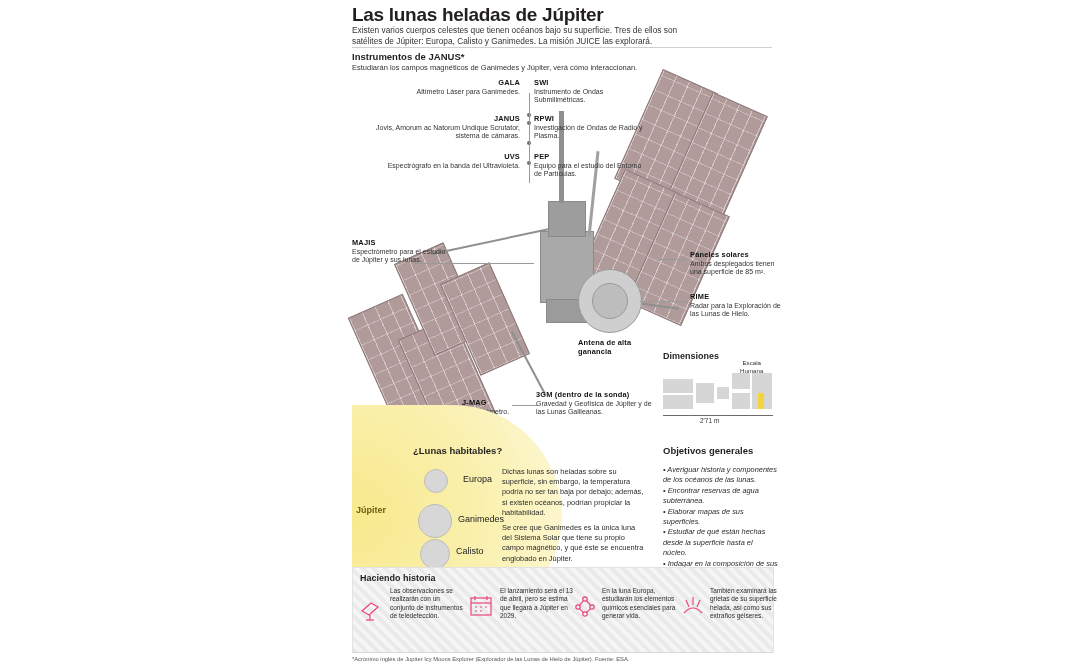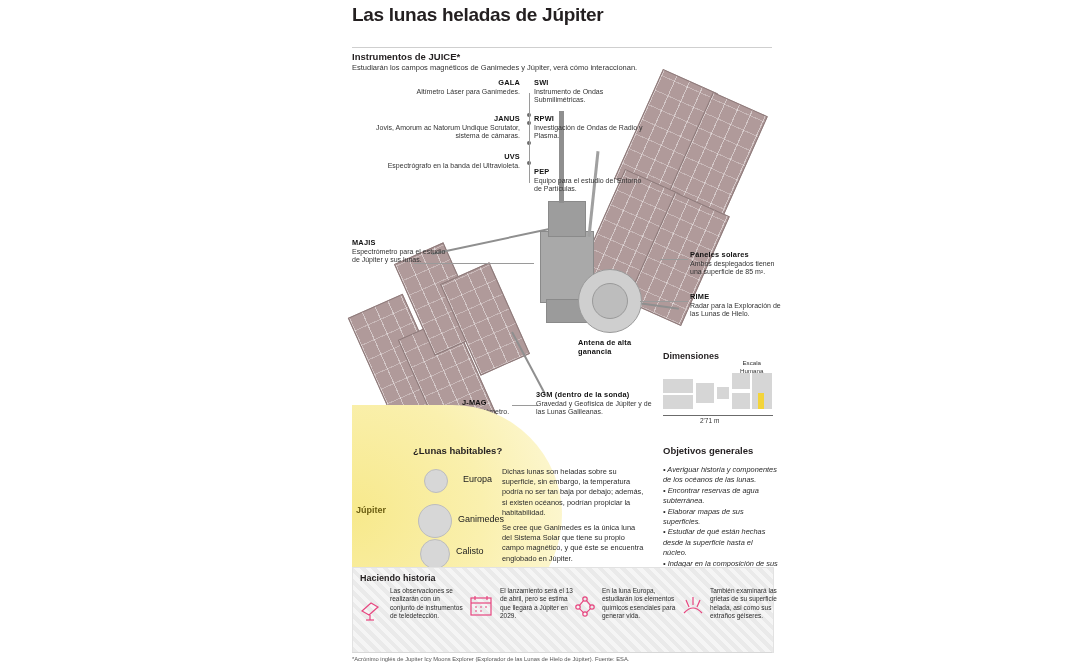--- a/index.html
+++ b/index.html
@@ -59,22 +59,23 @@
   .hist-ico{position:absolute;top:588px;width:26px;height:26px;}
   .foot{position:absolute;left:352px;top:655px;font-size:5.8px;color:#555;}
   .rule-bot{position:absolute;left:352px;top:651px;width:420px;height:1px;background:#d8d8d8;}
 </style>
 </head>
 <body>
 
 <div class="page">
 
   <div class="title">Las lunas heladas de Júpiter</div>
+  <div class="subtitle">Existen varios cuerpos celestes que tienen océanos bajo su superficie. Tres de ellos son satélites de Júpiter: Europa, Calisto y Ganimedes. La misión JUICE las explorará.</div>
   <div class="rule-top"></div>
-  <div class="sect-h">Instrumentos de JUICE*</div>
+  <div class="sect-h">Instrumentos de JANUS*</div>
   <div class="sect-sub">Estudiarán los campos magnéticos de Ganimedes y Júpiter, verá cómo interaccionan.</div>
 
   <div class="panel" style="left:636px;top:75px;width:58px;height:118px;transform:rotate(24deg);">
       <div class="grid"></div>
     </div>
   <div class="panel" style="left:686px;top:98px;width:58px;height:118px;transform:rotate(24deg);">
       <div class="grid"></div>
     </div>
   <div class="panel" style="left:598px;top:175px;width:58px;height:118px;transform:rotate(24deg);">
       <div class="grid"></div>
@@ -131,21 +132,21 @@
     <span>Jovis, Amorum ac Natorum Undique Scrutator, sistema de cámaras.</span>
   </div>
   <div class="lbl" style="left:534px;top:114px;width:110px;">
     <b>RPWI</b>
     <span>Investigación de Ondas de Radio y Plasma.</span>
   </div>
   <div class="lbl r" style="left:360px;top:152px;width:160px;">
     <b>UVS</b>
     <span>Espectrógrafo en la banda del Ultravioleta.</span>
   </div>
-  <div class="lbl" style="left:534px;top:152px;width:110px;margin-top:15px;">
+  <div class="lbl" style="left:534px;top:152px;width:110px;">
     <b>PEP</b>
     <span>Equipo para el estudio del Entorno de Partículas.</span>
   </div>
   <div class="lbl" style="left:352px;top:238px;width:96px;">
     <b>MAJIS</b>
     <span>Espectrómetro para el estudio de Júpiter y sus lunas.</span>
   </div>
   <div class="lbl" style="left:690px;top:250px;width:96px;">
     <b>Páneles solares</b>
     <span>Ambos desplegados tienen una superficie de 85 m².</span>

